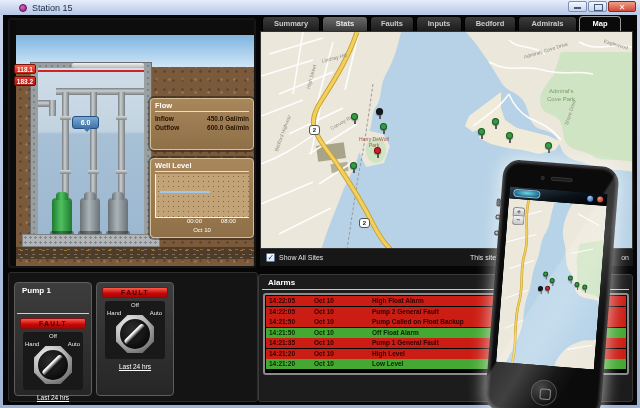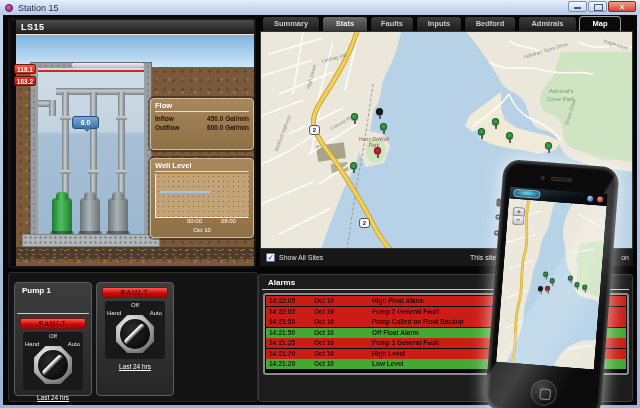--- a/index.html
+++ b/index.html
@@ -2,21 +2,21 @@
 <html><head>
 <meta charset="utf-8">
 <style>
   * { margin:0; padding:0; box-sizing:border-box; }
   html,body { width:640px; height:408px; overflow:hidden; font-family:"Liberation Sans",sans-serif; }
   body { background:linear-gradient(180deg,#c7d4ea,#9fb2d4); position:relative; }
 
   
   .titlebar { position:absolute; left:0; top:0; width:640px; height:15px;
     background:linear-gradient(180deg,#e7eefb 0%,#cfdcf2 45%,#b6c7e4 100%);
-    display:flex; align-items:center; padding-left:5px; }
+    display:flex; align-items:center; padding-left:19px; }
   .app-icon { width:8px; height:8px; border-radius:50%;
     background:radial-gradient(circle at 35% 35%, #e060c0,#8a1f7a); border:1px solid #5a1050; }
   .win-title { font-size:9px; color:#1b2a44; margin-left:5px; }
   .win-btns { position:absolute; right:4px; top:1px; display:flex; gap:1px; }
   .wbtn { width:19px; height:11px; border:1px solid #7d8fb2; border-radius:2px;
     background:linear-gradient(180deg,#f4f8ff,#c6d3ea); position:relative; }
   .wbtn.close { width:28px; background:linear-gradient(180deg,#f0a08a,#cf4a33); border-color:#8a2a1a; }
   .glyph-min::after { content:""; position:absolute; left:5px; bottom:2px; width:7px; height:2px; background:#44577e; }
   .glyph-max::after { content:""; position:absolute; left:5px; top:2px; width:7px; height:5px; border:1px solid #44577e; }
   .glyph-close::after { content:"✕"; position:absolute; left:0; right:0; top:0; text-align:center; font-size:8px; line-height:11px; color:#fff; }
@@ -201,23 +201,20 @@
     <div class="wbtn close glyph-close"></div>
   </div>
 </div>
 
 <div class="app">
 
   <div class="scene">
     <div class="lstrip"></div>
     <div class="sky"></div>
     <div class="ground"></div>
-    <div class="scene-head">
-      <span>LS15</span>
-    </div>
 
     <div class="tank-wall"></div>
     <div class="tank-in"></div>
     <div class="tank-lid"></div>
     <div class="redline"></div>
 
     <div class="pipe-h" style="left:46px;top:68px;width:88px;"></div>
     <div class="pipe-v" style="left:52px;top:72px;height:112px;"></div>
     <div class="pipe-v" style="left:80px;top:72px;height:112px;"></div>
     <div class="pipe-v" style="left:108px;top:72px;height:112px;"></div>

